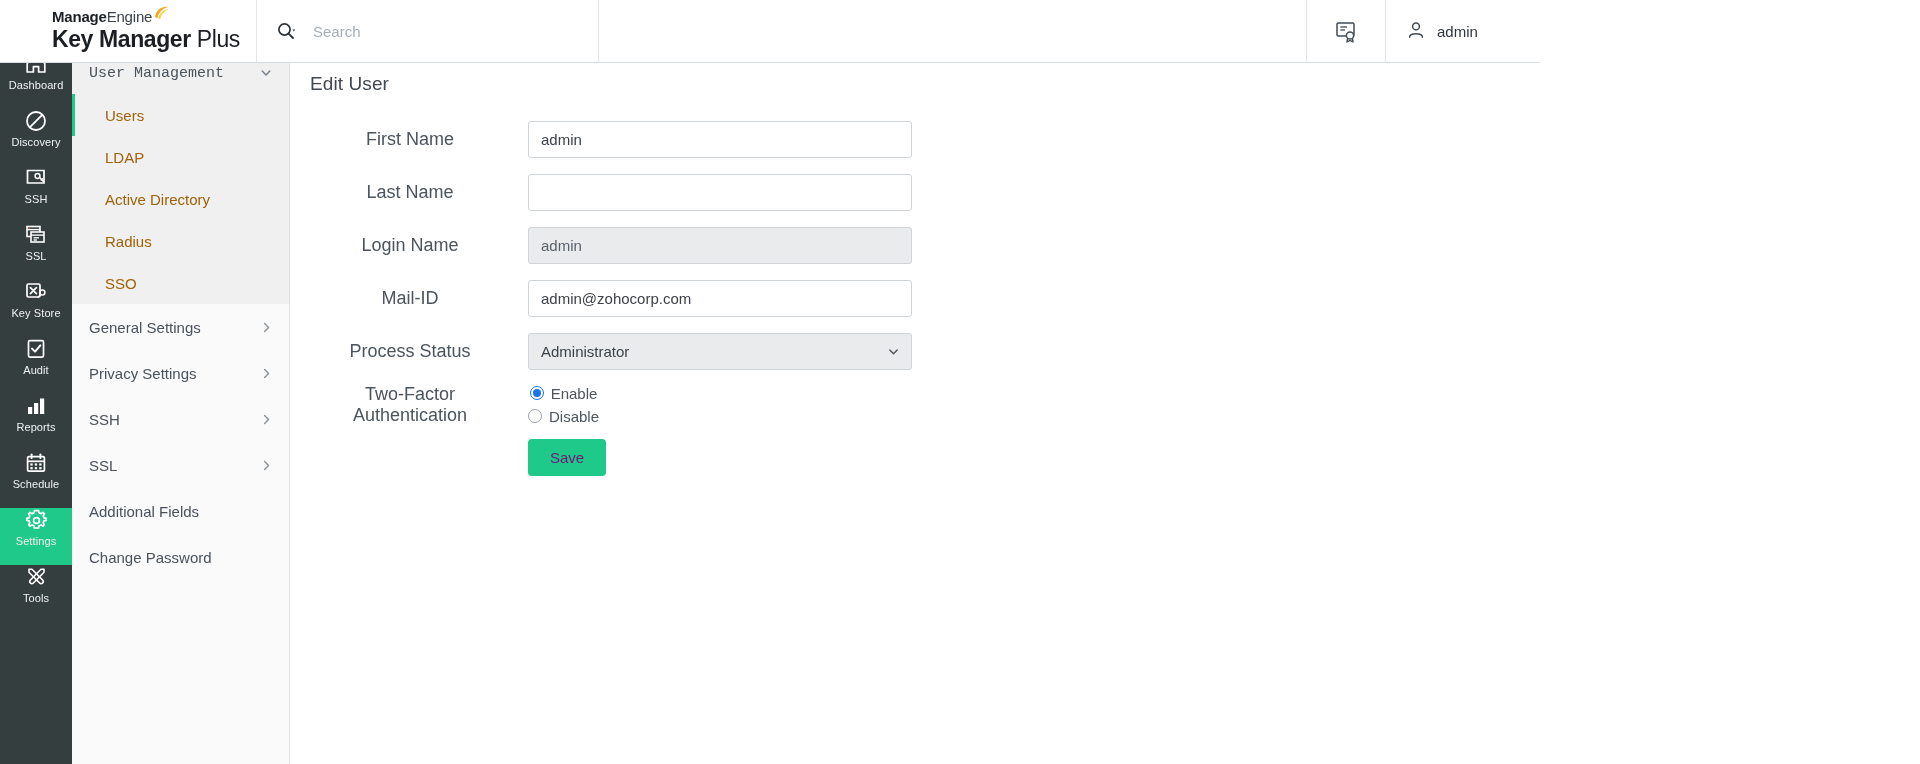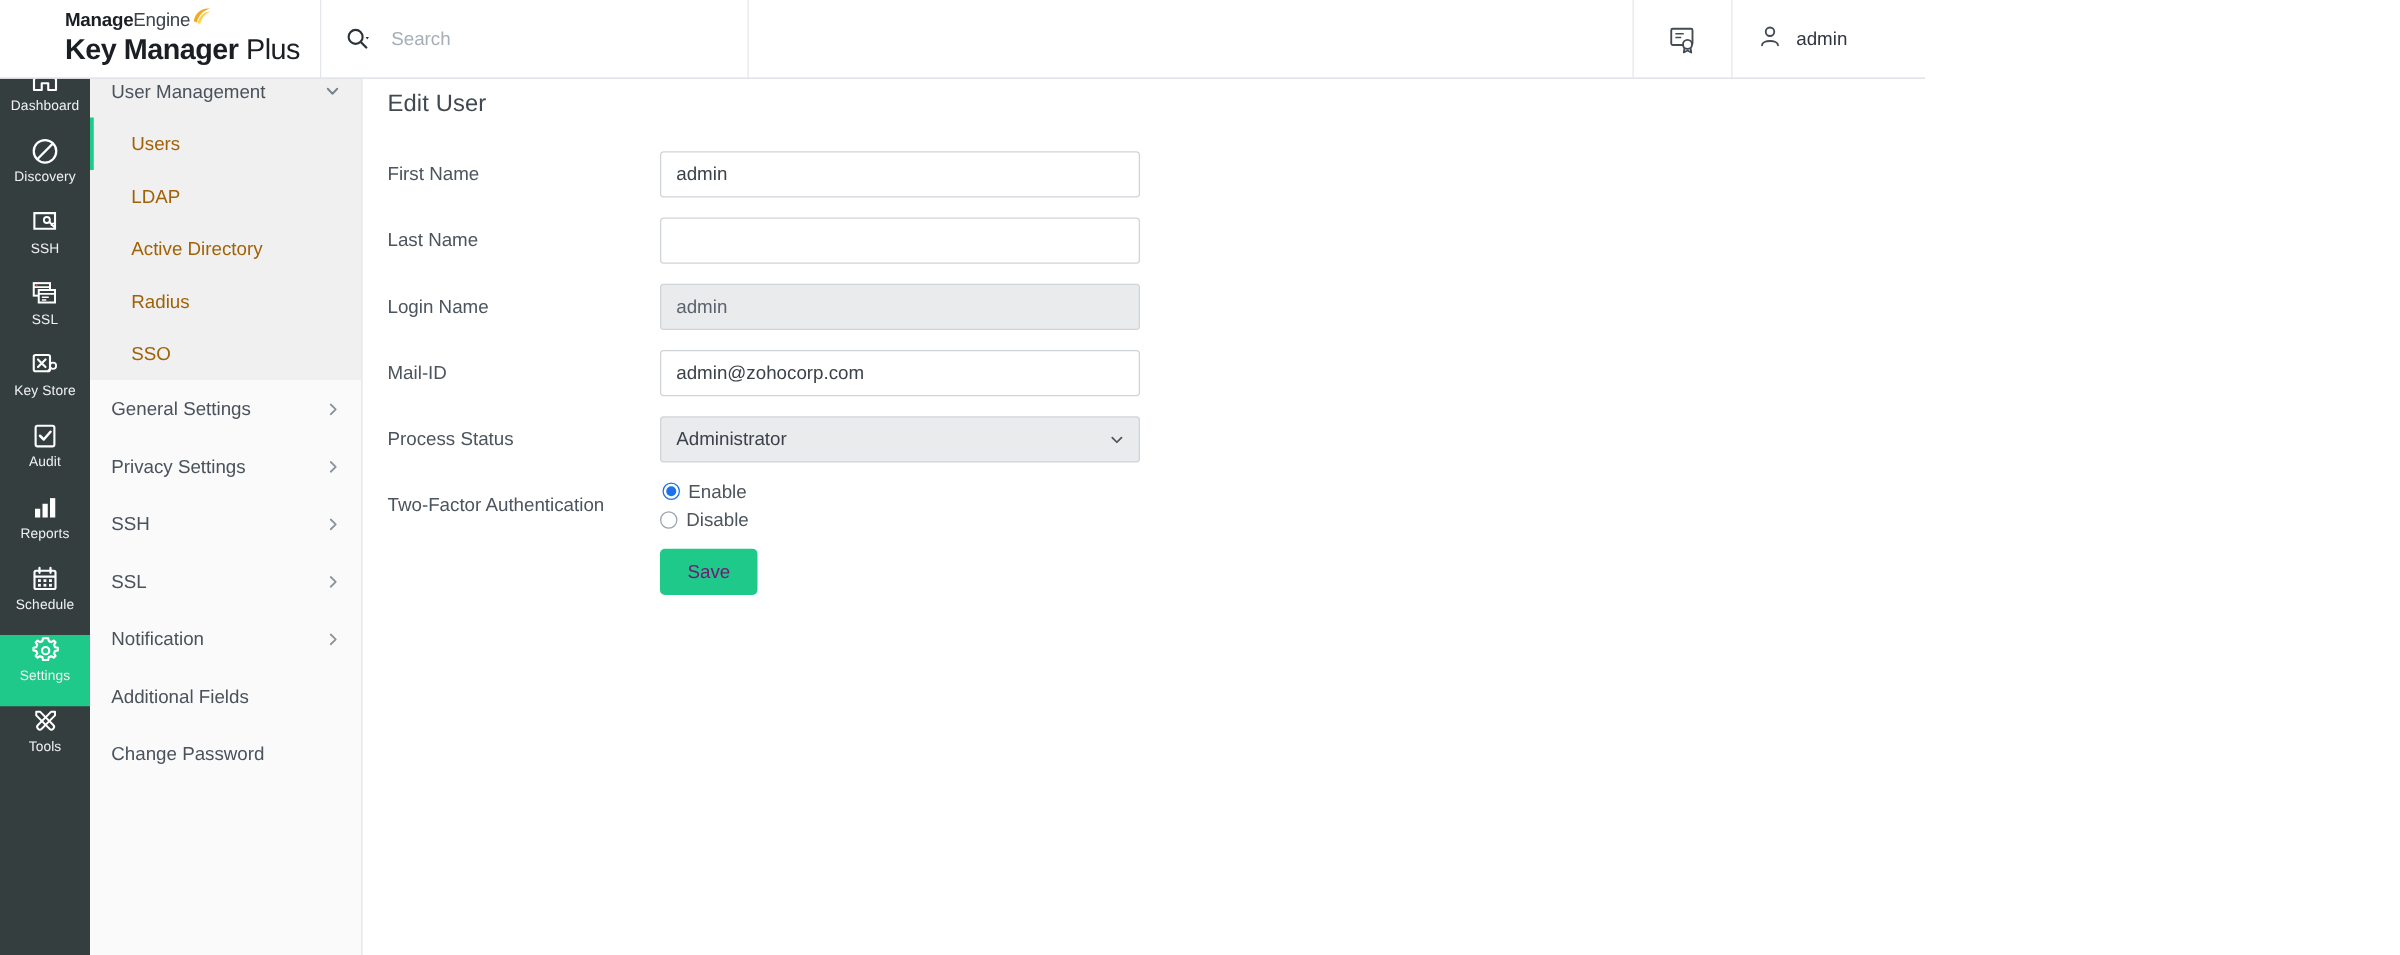--- a/index.html
+++ b/index.html
@@ -127,21 +127,21 @@
   .subnav-group-head {
     position: relative;
     height: 42px;
     display: flex; align-items: center;
     padding: 0 16px 0 17px;
     font-size: 15px; color: #4a525c;
     cursor: pointer;
   }
   .subnav-group-head .chev { margin-left: auto; color: #7a838d; display:flex; }
   .subnav-group.open { background: #f0f0f0; }
-  .subnav-group.open .subnav-group-head { background: #f0f0f0; }
+  .subnav-group.open .subnav-group-head { background: #f0f0f0; font-family: Liberation Mono, monospace; }
   .subnav-sub {
     position: relative;
     height: 42px;
     display: flex; align-items: center;
     padding-left: 33px;
     font-size: 15px; color: #a16207;
     cursor: pointer;
   }
   .subnav-sub.active {
     background: #f0f0f0;
@@ -178,23 +178,23 @@
     margin-top: 26px;
     padding-left: 20px;
   }
   .form-row {
     display: flex; align-items: center;
     margin-bottom: 16px;
     height: 37px;
   }
   .form-label {
     width: 218px; min-width: 218px;
-    text-align: left;
+    text-align: center;
     padding-right: 18px;
-    font-size: 15px; color: #4c545d;
+    font-size: 18px; color: #4c545d;
   }
   .form-control {
     width: 384px;
     height: 37px;
     border: 1px solid #cfd4d9;
     border-radius: 3px;
     background: #ffffff;
     font-family: "Liberation Sans", sans-serif;
     font-size: 15px; color: #3b424b;
     padding: 0 12px;
@@ -487,28 +487,20 @@
 
   <div class="subnav-item">
     <span>SSL</span>
     <span class="chev">
       <svg width="13" height="13" viewBox="0 0 13 13">
           <path d="M4.6 2.6 L8.6 6.5 L4.6 10.4" fill="none" stroke="#8a929b" stroke-width="1.4" stroke-linecap="round" stroke-linejoin="round"></path>
         </svg>
     </span>
   </div>
 
-  <div class="subnav-item">
-    <span>Notification</span>
-    <span class="chev">
-      <svg width="13" height="13" viewBox="0 0 13 13">
-          <path d="M4.6 2.6 L8.6 6.5 L4.6 10.4" fill="none" stroke="#8a929b" stroke-width="1.4" stroke-linecap="round" stroke-linejoin="round"></path>
-        </svg>
-    </span>
-  </div>
 
   <div class="subnav-item">
     <span>Additional Fields</span>
   </div>
 
   <div class="subnav-item">
     <span>Change Password</span>
   </div>
 </div>
 

